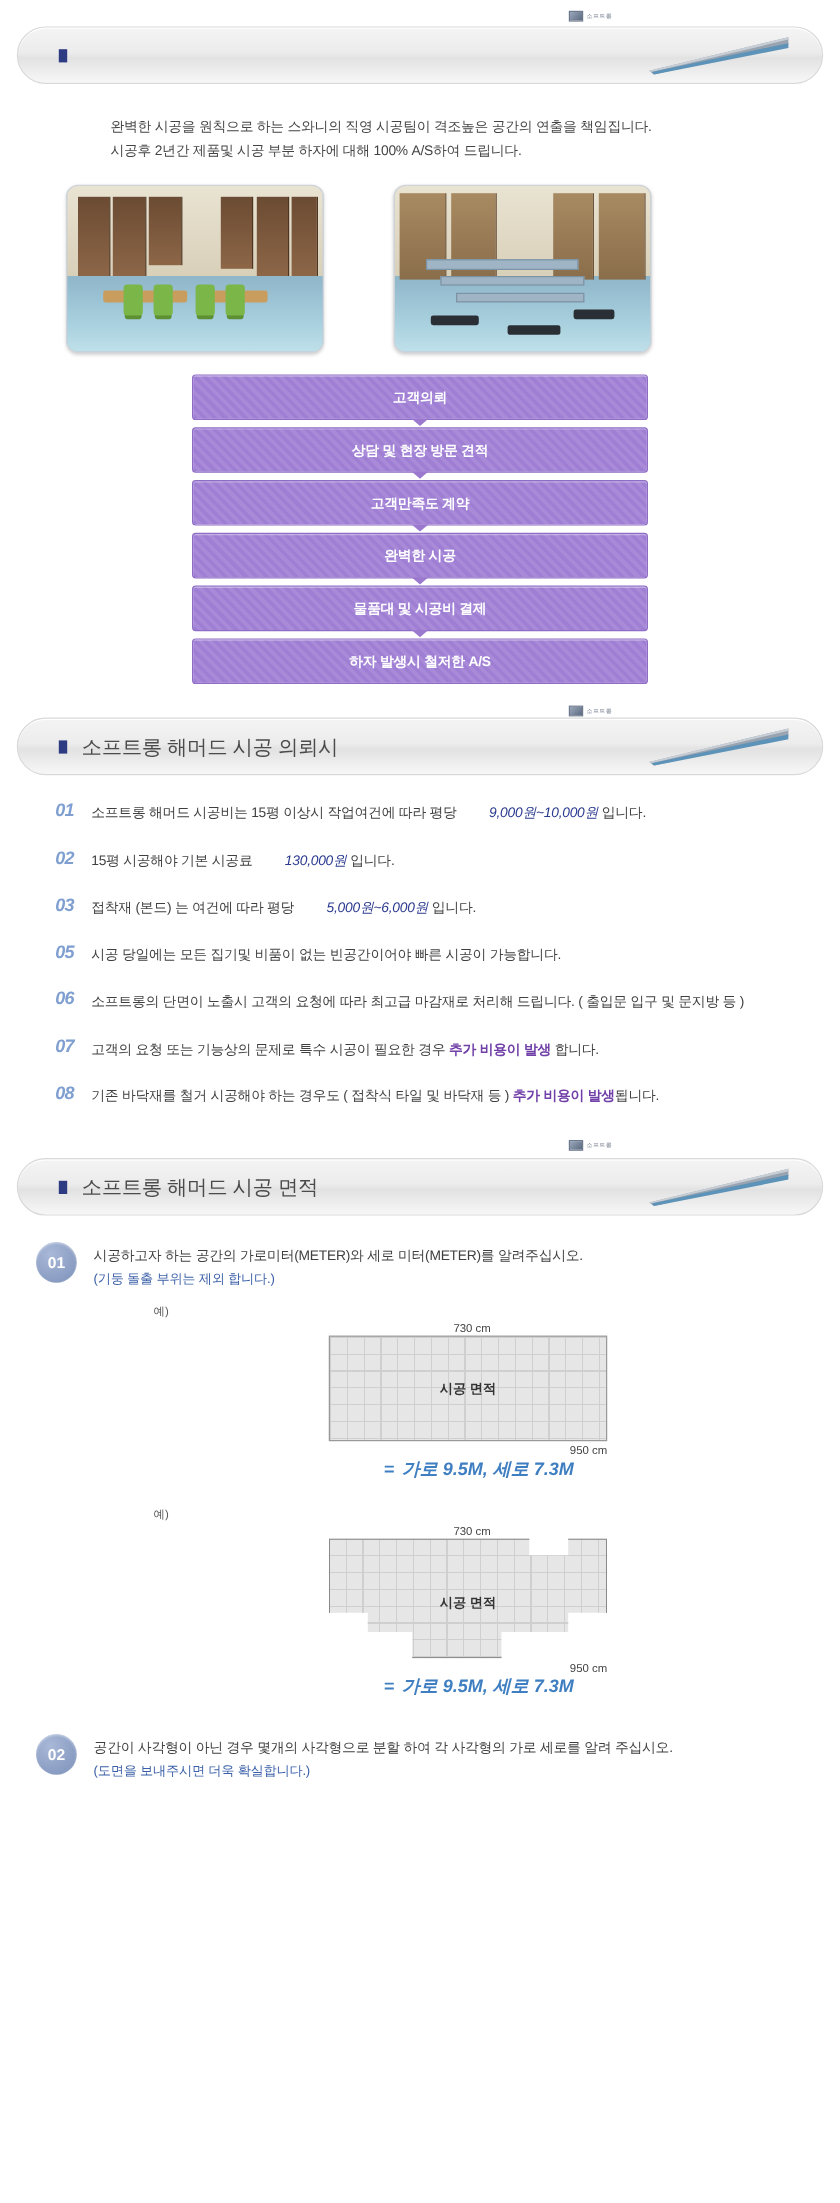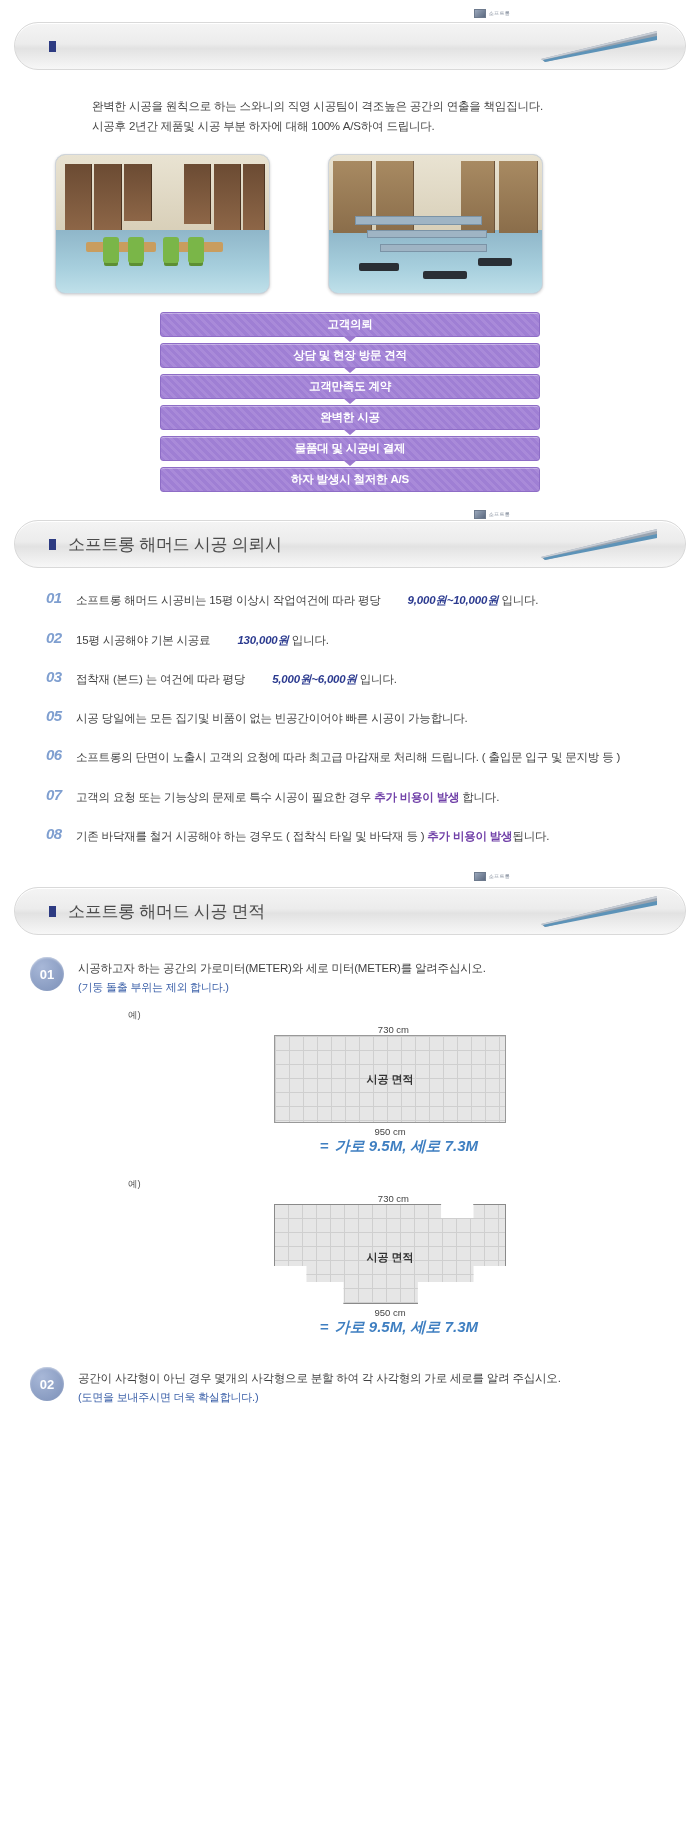--- a/index.html
+++ b/index.html
@@ -108,21 +108,21 @@
     position:absolute; background:#9fb4c4; border:1px solid #7b93a6;
   }
   .p2 .mat {
     position:absolute; height:8px; background:#2a2f35; border-radius:2px;
   }
 
   
   .flow { margin:18px auto 0 auto; width:380px; }
   .flow-item {
     position:relative;
-    height:25px; margin-bottom:6px;
+    height:38px; margin-bottom:6px;
     background:repeating-linear-gradient(45deg,#9f7fd4 0 3px,#a98ad9 3px 6px);
     border:1px solid #8e6dc6;
     border-radius:3px;
     color:#fff; font-size:11.5px; font-weight:bold;
     display:flex; align-items:center; justify-content:center;
     letter-spacing:-0.2px;
     box-shadow:inset 0 1px 0 rgba(255,255,255,.35);
   }
   .flow-item:after {
     content:""; position:absolute;
@@ -141,21 +141,21 @@
   .numrow .num {
     flex:0 0 auto; width:30px;
     font-size:15px; font-style:italic; font-weight:bold;
     color:#7f9fd0; letter-spacing:-0.5px;
     line-height:1.1;
   }
   .numrow .txt {
     font-size:11.5px; color:#3f3f3f; line-height:1.5;
     letter-spacing:-0.2px; padding-top:2px;
   }
-  .em-blue { color:#2b3a8f; font-weight:bold; font-style:italic;padding-left:24px; }
+  .em-blue { color:#2b3a8f; font-weight:normal; font-style:italic;padding-left:24px; }
   .em-purple { color:#7040a8; font-weight:bold; }
 
   
   .area-block { margin-top:22px; padding:0 24px 0 30px; }
   .area-row { display:flex; align-items:flex-start; }
   .circle-num {
     flex:0 0 auto;
     width:34px; height:34px; border-radius:50%;
     background:radial-gradient(circle at 35% 30%,#a8b8d8,#7c90b8);
     color:#fff; font-size:13px; font-weight:bold;
@@ -181,21 +181,21 @@
     background:
       repeating-linear-gradient(to right,#cfcfcf 0 1px,transparent 1px 14px),
       repeating-linear-gradient(to bottom,#cfcfcf 0 1px,transparent 1px 14px),
       #e6e6e6;
     border:1px solid #999;
   }
   .rect-grid .glabel {
     position:absolute; left:0; right:0; top:50%; transform:translateY(-50%);
     text-align:center; font-size:11px; font-weight:bold; color:#333;
   }
-  .hlabel { font-size:9.5px; color:#444; text-align:center; margin-top:3px; }
+  .hlabel { font-size:9.5px; color:#444; text-align:right; margin-top:3px; }
   .eq {
     font-size:15px; font-weight:bold; font-style:italic;
     color:#3f7fc1; margin-left:18px; white-space:nowrap;
   }
   .eq .eqsign { color:#3f7fc1; margin-right:6px; font-style:normal; }
 
   
   .poly-wrap { position:relative; width:232px; height:100px; }
   .poly {
     position:absolute; inset:0;

